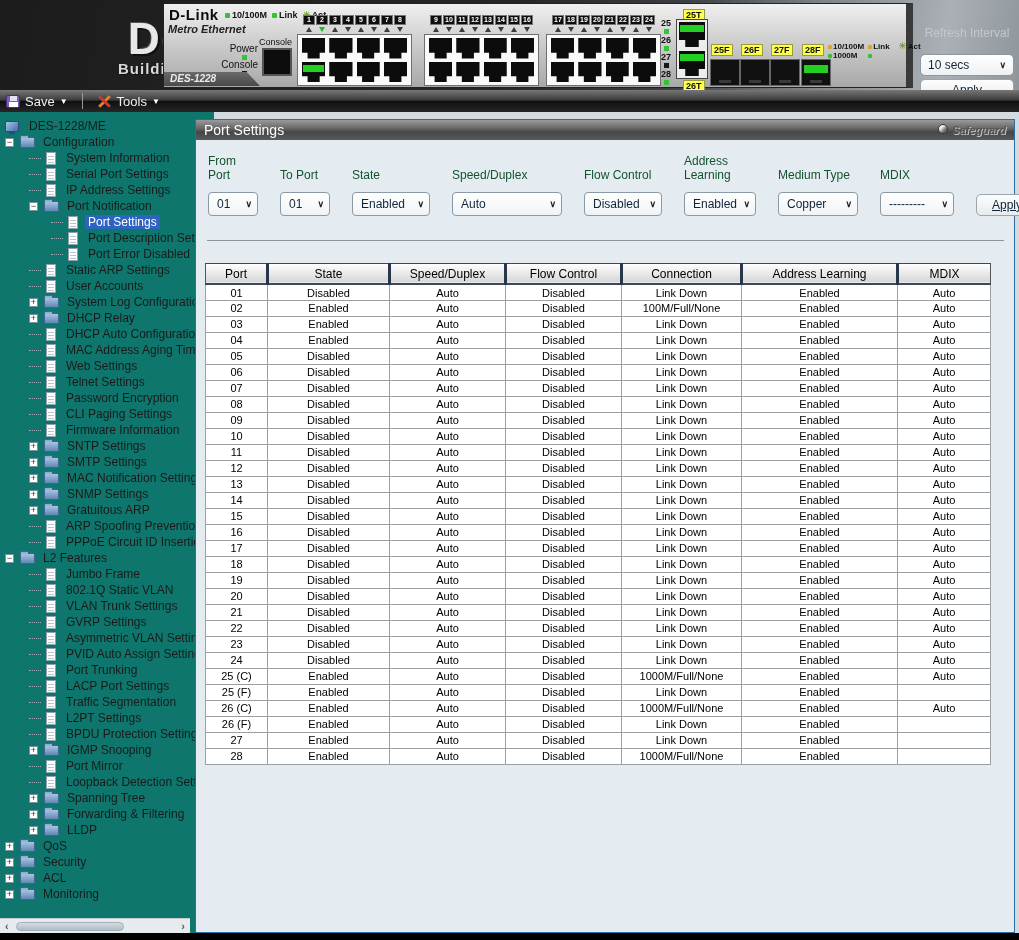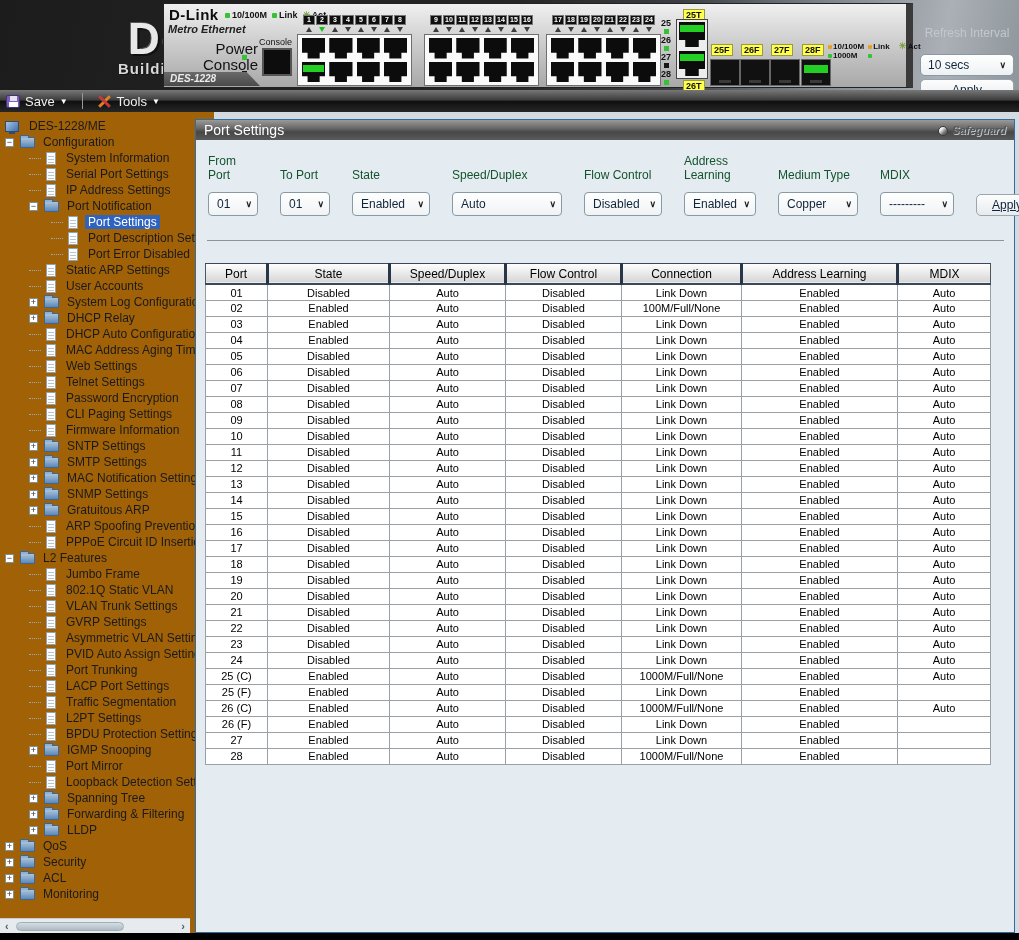--- a/index.html
+++ b/index.html
@@ -16,21 +16,21 @@
  text-shadow:1px 1px 0 #111;letter-spacing:1px}
 .faceplate{position:absolute;left:163px;top:3px;width:750px;height:85px;
  background:linear-gradient(180deg,#f0f0f0 0%,#cecece 45%,#a8a8a8 100%);
  border:1px solid #222;border-right:7px solid #3a3a3a}
 .fp-brand{position:absolute;left:5px;top:2px;font-size:15px;font-weight:bold;color:#0c0c0c;letter-spacing:.5px}
 .fp-family{position:absolute;left:4px;top:19px;font-size:11px;font-weight:bold;font-style:italic;color:#222}
 .fp-legend-left{position:absolute;left:56px;top:6px;font-size:9px;font-weight:bold;color:#111;white-space:nowrap}
 .dot-g,.dot-o{display:inline-block;width:5px;height:5px;border-radius:1px;margin:0 2px 0 5px}
 .dot-g{background:#35c335}.dot-o{background:#e8a020}
 .sun{color:#7aa33a;font-size:9px;margin:0 1px 0 5px}
-.fp-power{position:absolute;left:36px;top:40px;width:58px;text-align:right;font-size:15px;color:#111;line-height:10px}
+.fp-power{position:absolute;left:36px;top:40px;width:58px;text-align:right;font-size:10px;color:#111;line-height:10px}
 .led-sq{position:absolute;width:5px;height:5px}
 .led-sq.on{background:#35c335}.led-sq.off{background:#161616}
 .fp-consolelbl{position:absolute;left:95px;top:33px;font-size:9px;color:#111}
 .console-port{position:absolute;left:98px;top:44px;width:30px;height:28px;background:#0d0d0d;border:2px solid #555}
 .fp-model{position:absolute;left:0;bottom:1px;width:96px;height:14px;background:linear-gradient(180deg,#6a6a6a,#4a4a4a);
  color:#ececec;font-size:10px;font-weight:bold;font-style:italic;padding:1px 0 0 6px;
  clip-path:polygon(0 0,86% 0,100% 100%,0 100%)}
 .pg{position:absolute;top:11px;width:115px}
 .pg0{left:133px}.pg1{left:260px}.pg2{left:382px}
 .pg-nums{display:flex;gap:1px;justify-content:center;height:11px}
@@ -76,21 +76,21 @@
 .save-icon{width:14px;height:13px;background:#7a5fb5;border:1px solid #41307a;border-radius:2px;position:relative}
 .save-icon::before{content:'';position:absolute;left:3px;top:0;width:7px;height:5px;background:#e5e0f2}
 .save-icon::after{content:'';position:absolute;left:2px;bottom:0;width:9px;height:5px;background:#fff}
 .tools-icon{width:15px;height:13px;position:relative}
 .tools-icon::before{content:'';position:absolute;left:6px;top:-1px;width:3px;height:15px;background:#e08020;transform:rotate(45deg)}
 .tools-icon::after{content:'';position:absolute;left:6px;top:-1px;width:3px;height:15px;background:#c23a3a;transform:rotate(-45deg)}
 .tb-caret{font-size:8px;color:#fff}
 .tb-sep{width:1px;height:16px;background:#999;margin:0 8px}
 
 
-.sidebar{position:absolute;left:0;top:112px;width:214px;height:821px;background:#a16207;overflow:hidden}
+.sidebar{position:absolute;left:0;top:112px;width:214px;height:821px;background:#0f766e;overflow:hidden}
 .tree{padding-top:6px}
 .tree-row{height:16px;display:flex;align-items:center;white-space:nowrap;overflow:hidden;font-size:12px;color:#1a1a1a}
 .lvl0{padding-left:5px}.lvl1{padding-left:29px}.lvl2{padding-left:51px}
 .expander{width:9px;height:9px;border:1px solid #7f8f9a;background:#fff;font-size:9px;line-height:7px;
  text-align:center;color:#333;margin-right:5px;flex:none}
 .connector{width:12px;height:0;border-top:1px dotted #9aa8b2;margin-right:2px;flex:none}
 .ico-root{width:14px;height:11px;margin-right:7px;flex:none;background:linear-gradient(135deg,#a8c6ea,#3f6ea8);
  border:1px solid #2c4c74;position:relative}
 .ico-root::after{content:'';position:absolute;left:3px;bottom:-3px;width:6px;height:2px;background:#2c4c74}
 .ico-folder{width:15px;height:11px;margin:0 5px 0 1px;flex:none;background:linear-gradient(180deg,#aac4de,#5d88b5);
@@ -106,21 +106,21 @@
  border-top:1px solid #c6ccd1;display:flex;align-items:center;font-size:11px;color:#44606e}
 .sb-arrow{padding:0 5px;font-weight:bold}
 .sb-thumb{width:108px;height:9px;border-radius:5px;border:1px solid #9fb0ba;
  background:linear-gradient(180deg,#d4dde2,#aebcc4);margin-left:2px}
 .sb-arrow.right{margin-left:auto}
 
 .panel{position:absolute;left:195px;top:119px;width:820px;height:814px;border:1px solid #2e6da0;background:#e4ebf1}
 .panel-title{height:20px;display:flex;align-items:center;justify-content:space-between;padding:0 8px;
  background:linear-gradient(180deg,#9a9a9a 0%,#6a6a6a 40%,#474747 60%,#5a5a5a 100%)}
 .panel-title-text{color:#fff;font-size:14px}
-.safeguard{display:flex;align-items:flex-end;gap:4px}
+.safeguard{display:flex;align-items:flex-start;gap:4px}
 .sg-circle{width:10px;height:10px;border-radius:50%;border:1px solid #3a3a3a;
  background:linear-gradient(135deg,#f0f0f0 30%,#6a6a6a 70%)}
 .sg-text{font-size:11px;font-weight:bold;font-style:italic;color:#555;text-shadow:1px 1px 0 #b9c2c9}
 
 .form-row{display:flex;align-items:flex-end;gap:22px;padding:14px 26px 0 12px}
 .field{display:flex;flex-direction:column}
 .field-label{font-size:12px;color:#14532d;line-height:1.2;min-height:18px;margin-bottom:9px;display:flex;align-items:flex-end}
 .field:nth-child(6) .field-label{max-width:66px}
 .select{height:24px;border:1px solid #8a9aa5;border-radius:4px;background:linear-gradient(180deg,#fff,#f0f3f5);
  display:flex;align-items:center;justify-content:space-between;padding:0 5px 0 8px;font-size:12px;color:#10253a;cursor:default}

